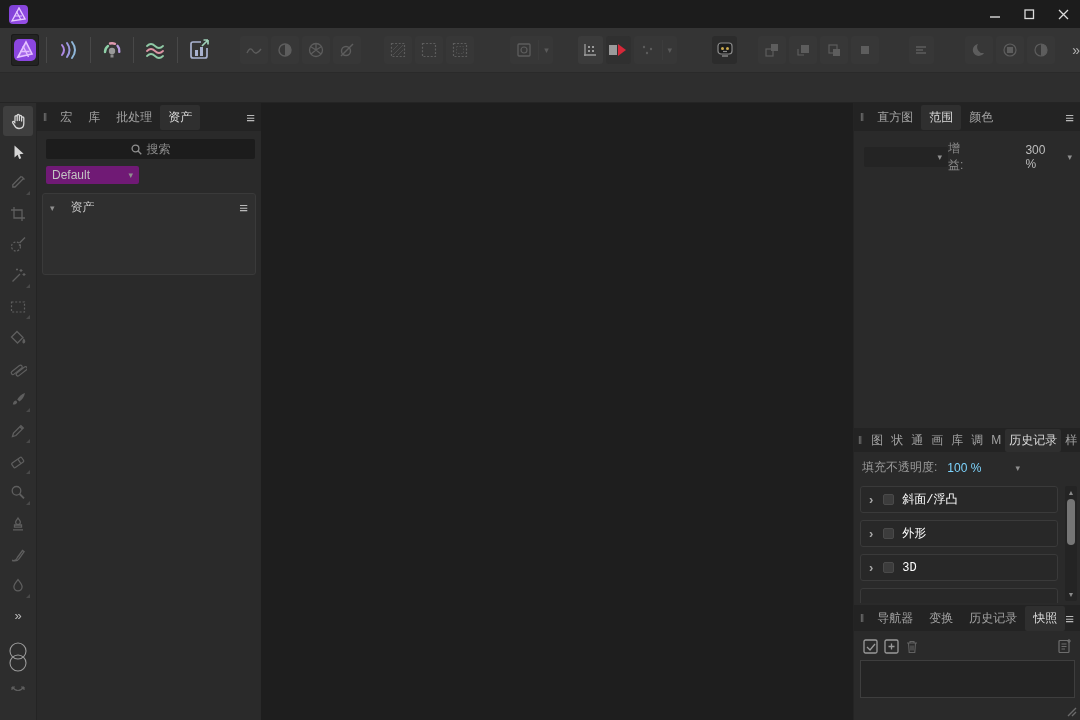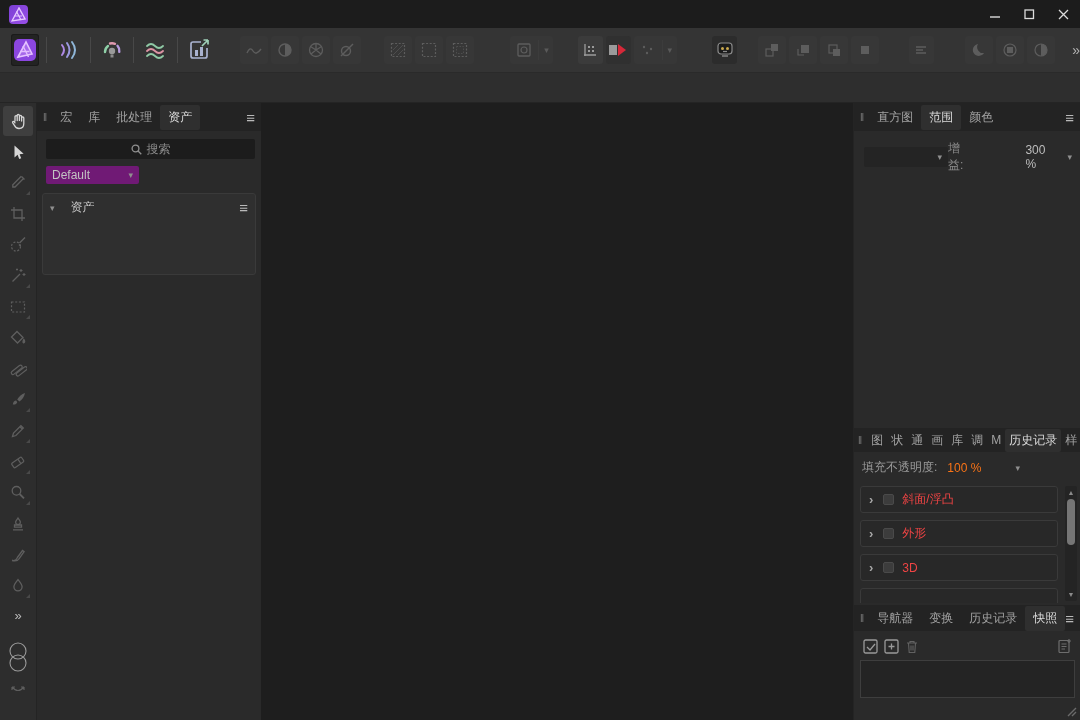--- a/index.html
+++ b/index.html
@@ -81,29 +81,29 @@
     align-items:center; padding:0 6px; }
   .hist-select .chev { margin-left:auto; }
   .gain { margin-left:auto; display:flex; align-items:center; gap:22px; }
   .gain .lbl { color:#8c8c8c; }
   .gain .val { color:#bdbdbd;margin-left:40px; }
 
   .fx-sec { height:177px; position:relative; }
   .fx-sec .tabrow { height:24px; padding:0 4px; }
   .fx-sec .tab { padding:3px 4px; }
   .fillrow { display:flex; align-items:center; margin:7px 8px 0 8px; color:#9a9a9a; }
-  .fillrow .val { color:#f97316; margin-left:10px; }
+  .fillrow .val { color:#7dd3fc; margin-left:10px; }
   .fillrow .chev { margin-left:34px; }
   .fxlist { position:absolute; left:6px; right:22px; top:58px; bottom:2px; overflow:hidden; }
   .fxrow { height:27px; background:#282828; border:1px solid #3a3a3a; border-radius:3px;
     display:flex; align-items:center; padding:0 8px; margin-bottom:7px; }
   .fxrow .arrow { color:#a8a8a8; font-size:13px; font-weight:bold; }
   .fxrow .cbx { width:11px; height:11px; background:#3c3c3c; border:1px solid #4a4a4a;
     border-radius:2px; margin:0 8px 0 10px; }
-  .fxrow .lbl { color:#ef4444; }
+  .fxrow .lbl { color:#ffffff;font-family:Liberation Mono, monospace; }
   .scrollbar { position:absolute; right:3px; top:58px; bottom:4px; width:12px; background:#242424;
     border-radius:2px; display:flex; flex-direction:column; align-items:center; }
   .scrollbar .sarrow { color:#8a8a8a; font-size:7px; padding:3px 0; }
   .thumb { width:8px; height:46px; background:#767676; border-radius:4px; }
   .strack { flex:1; }
 
   .snap-sec { height:115px; position:relative; }
   .snap-sec .tabrow { height:26px; }
   .snap-icons { display:flex; align-items:center; margin:7px 8px 0 9px; gap:6px; }
   .snap-icons .right { margin-left:auto; }

